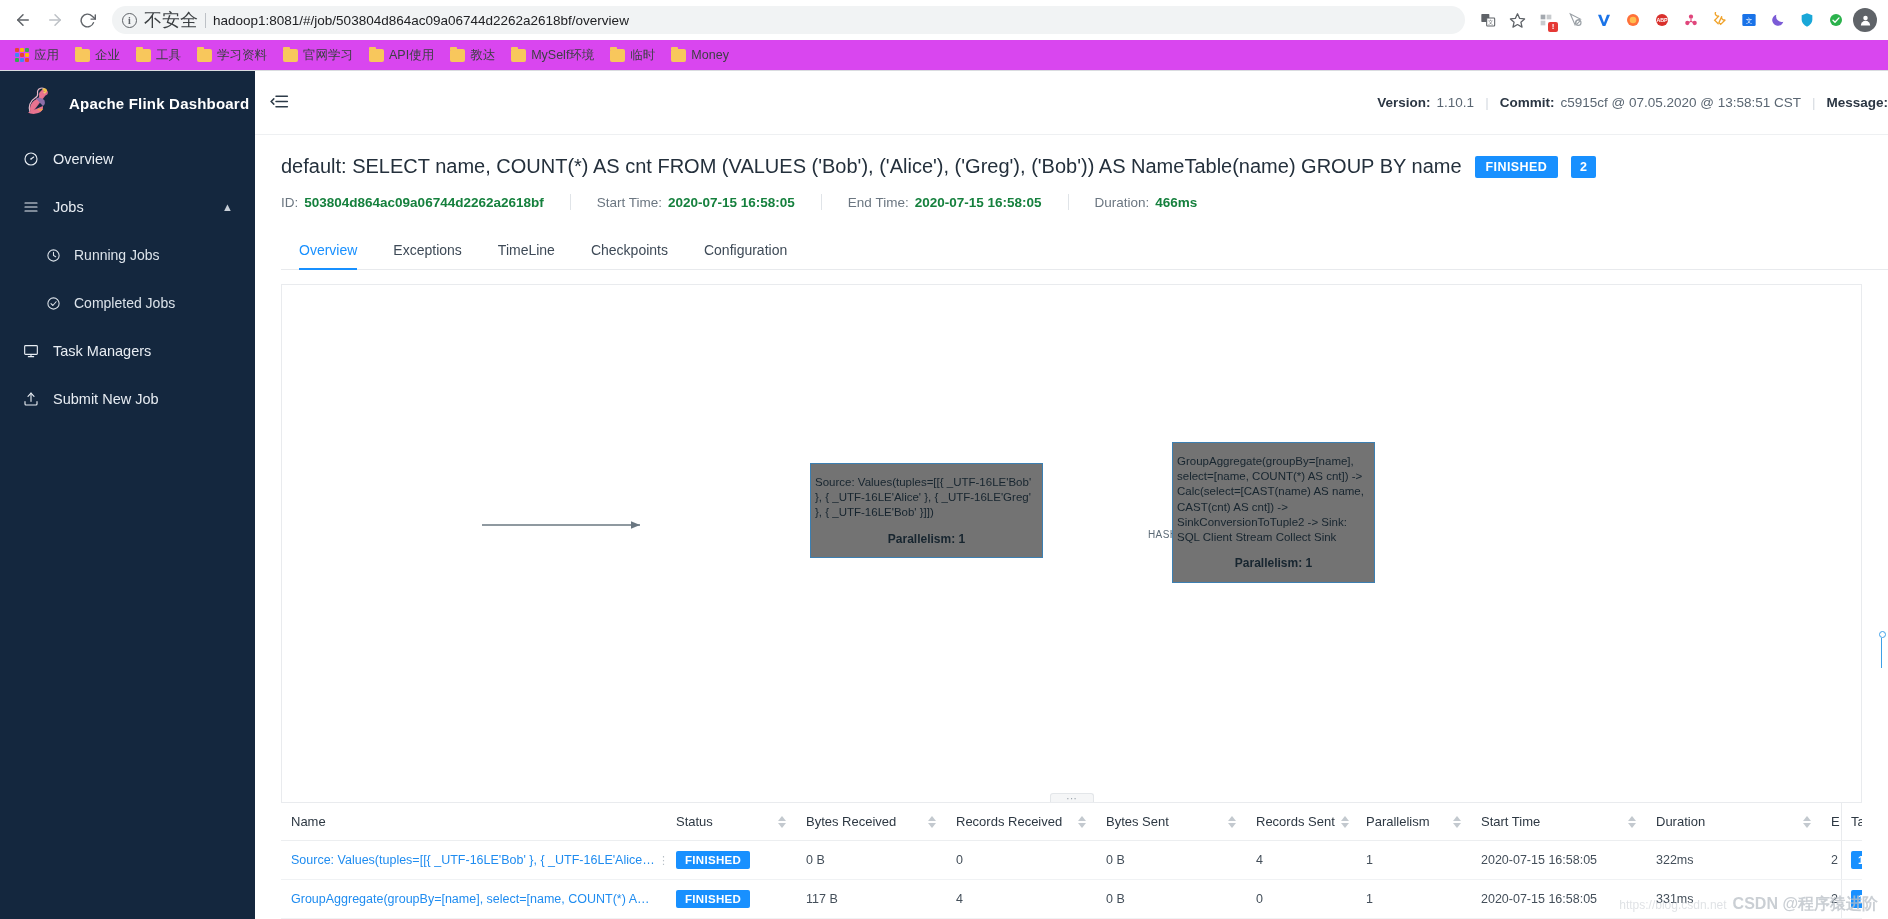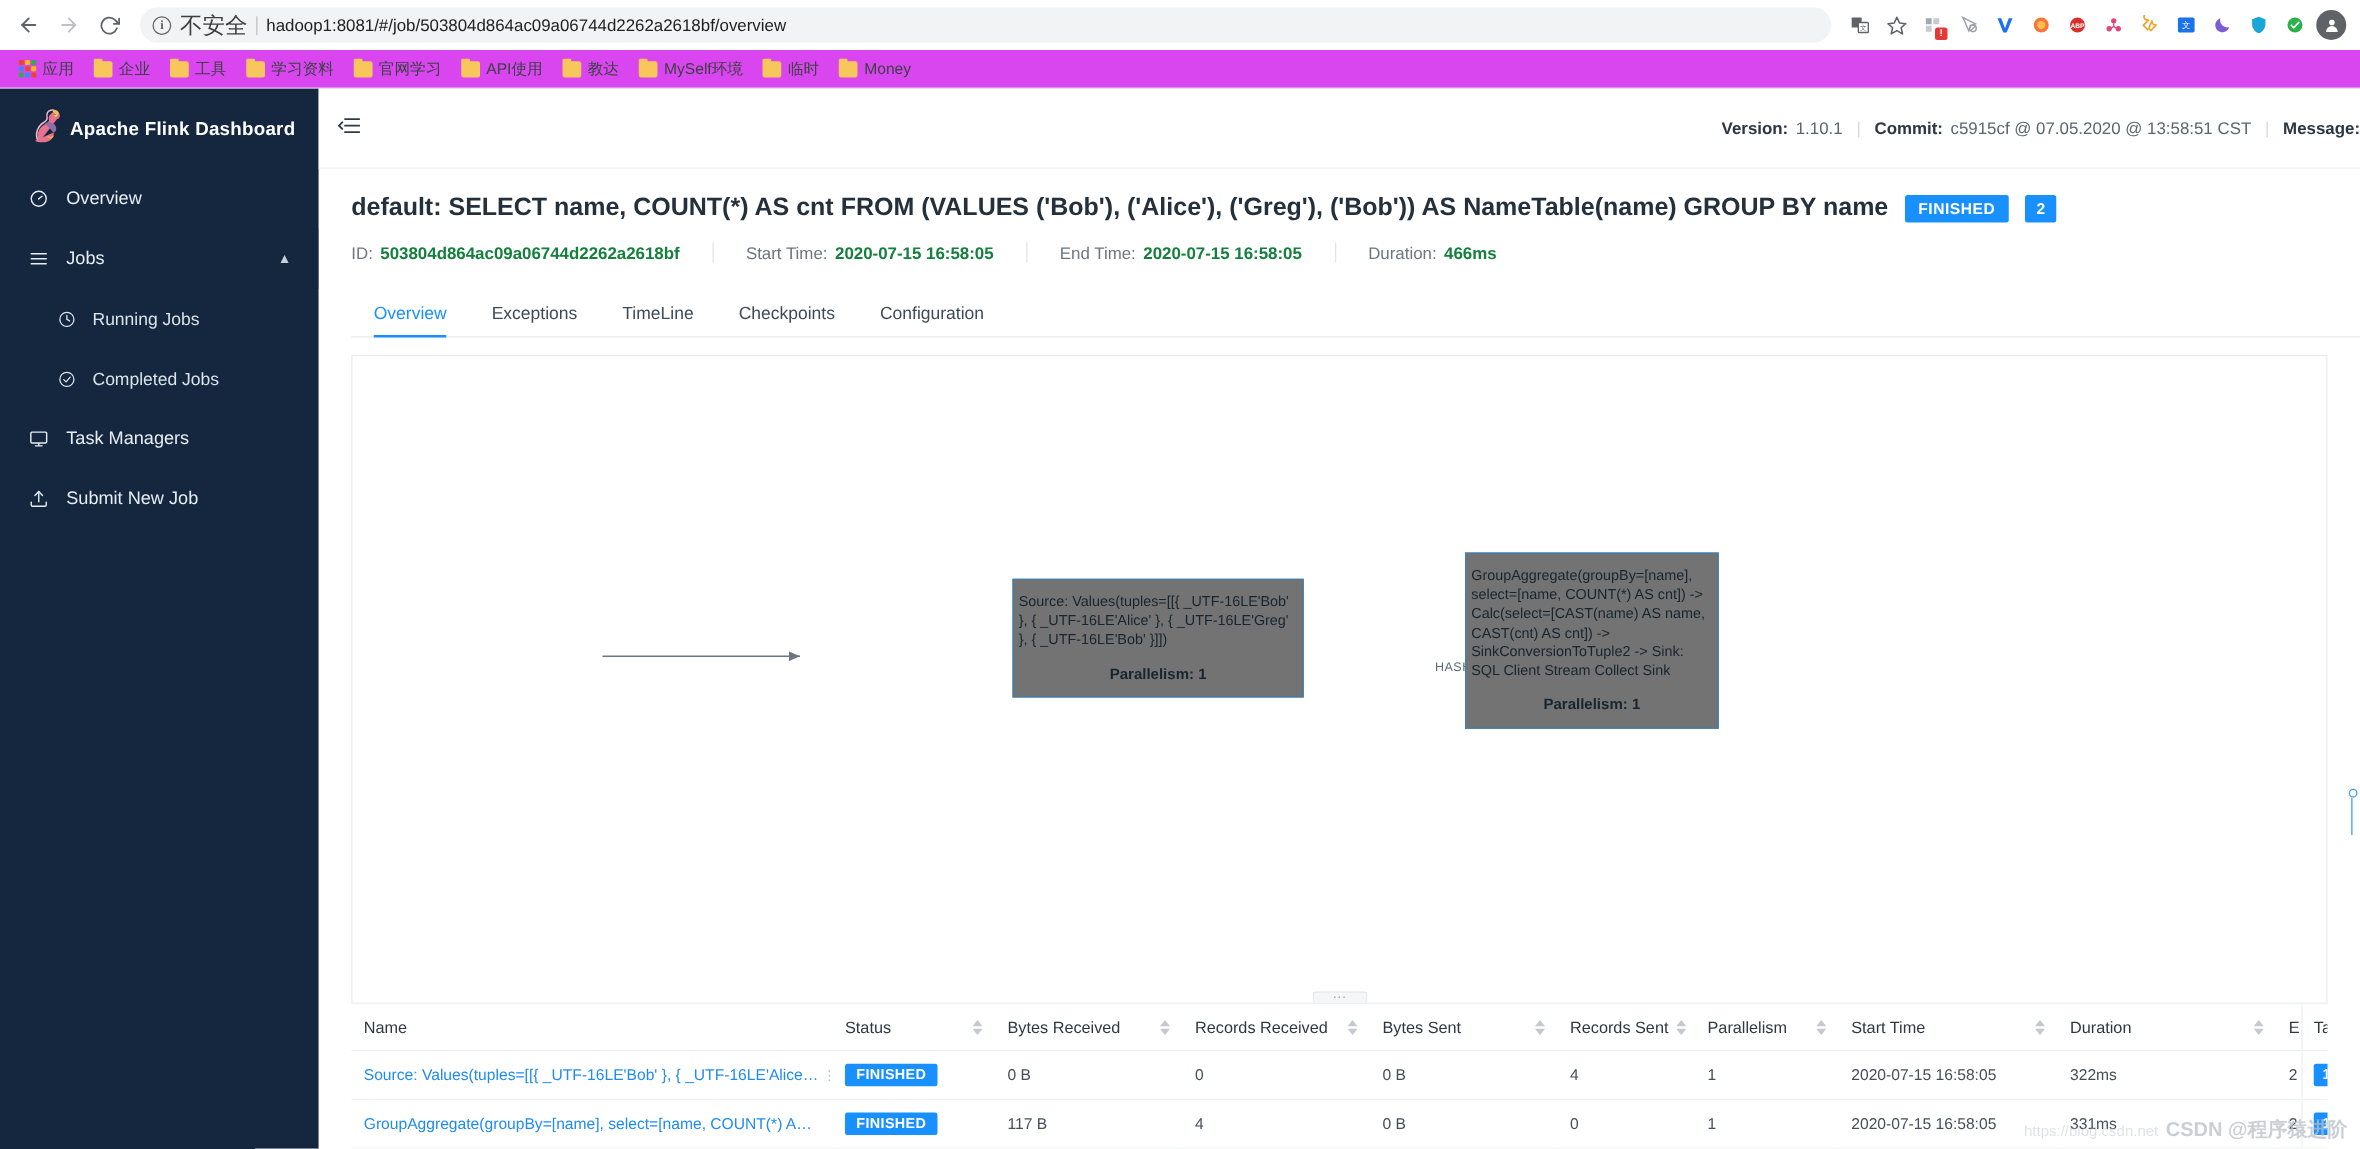--- a/index.html
+++ b/index.html
@@ -87,21 +87,21 @@
   
   .app { display: flex; width: 1888px; height: 848px; }
 
   
   .sidebar {
     width: 255px; flex: 0 0 255px; background: #14273e;
     color: #ffffff; overflow: hidden;
   }
   .brand {
     height: 64px; display: flex; align-items: center;
-    padding: 0 0 0 22px; 
+    padding: 0 0 0 22px; gap: 13px;
   }
   .brand-title { font-size: 15px; font-weight: bold; letter-spacing: .2px; }
   .side-item {
     display: flex; align-items: center; height: 48px;
     padding-left: 22px; gap: 14px; font-size: 14.5px;
     color: #e8edf3; position: relative;
   }
   .side-item.active-parent { background: #14273e; }
   .side-sub {
     display: flex; align-items: center; height: 48px;
@@ -128,21 +128,21 @@
     margin-left: auto; padding-right: 0; display: flex;
     align-items: center; font-size: 13.5px; color: #5a6672;
     white-space: nowrap; gap: 0;
   }
   .tb-strong { color: #2b3643; font-weight: bold; }
   .tb-div { margin: 0 11px; color: #d5dae0; }
 
   .job-head { padding: 20px 0 0 26px; }
   .job-title-row { display: flex; align-items: center; gap: 13px; }
   .job-title {
-    font-size: 20px; color: #24303c; font-weight: 700;
+    font-size: 20px; color: #24303c; font-weight: 400;
     white-space: nowrap; overflow: hidden; text-overflow: ellipsis;
     max-width: 1240px;
   }
   .badge-finished {
     background: #1890ff; color: #fff; font-size: 12.5px; font-weight: bold;
     padding: 4px 11px; border-radius: 2px; letter-spacing: .4px;
     flex: 0 0 auto;
   }
   .badge-count {
     background: #1890ff; color: #fff; font-size: 12.5px; font-weight: bold;

